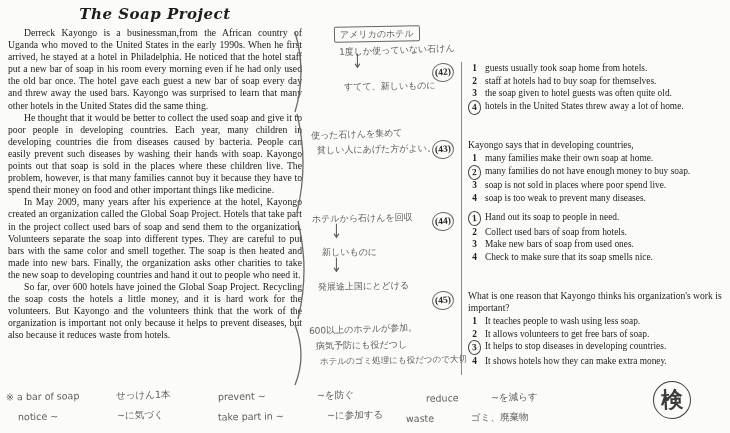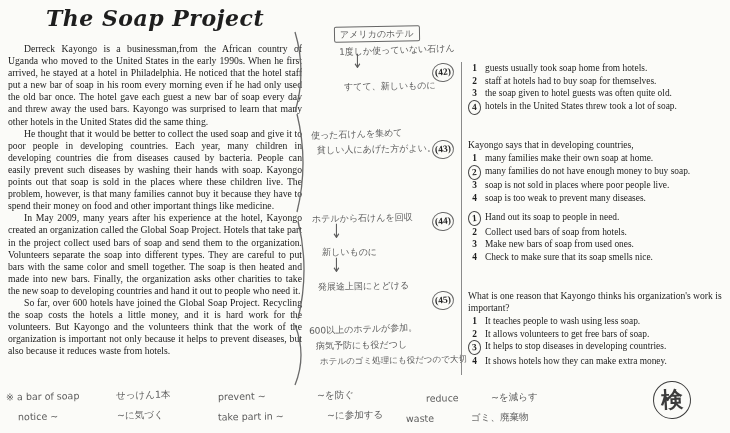--- a/index.html
+++ b/index.html
@@ -12,22 +12,22 @@
     overflow: hidden;
   }
 
   
   .passage { position: absolute; left: 8px; top: 5px; width: 294px; }
   .passage-title {
     text-align: center;
     font-family: "DejaVu Serif", serif;
     font-style: italic;
     font-weight: bold;
-    font-size: 22px;
-    margin-bottom: 12px;
+    font-size: 15px;
+    margin-bottom: 4px;
     letter-spacing: 0.5px;
   }
   .para {
     font-size: 9.7px;
     line-height: 12.1px;
     text-align: justify;
     text-indent: 16px;
     color: #222;
   }
 
@@ -172,40 +172,40 @@
     <div class="choice">
         <span class="choice-num">2</span>
         <span class="choice-text">staff at hotels had to buy soap for themselves.</span>
       </div>
     <div class="choice">
         <span class="choice-num">3</span>
         <span class="choice-text">the soap given to hotel guests was often quite old.</span>
       </div>
     <div class="choice">
         <span class="choice-num circled">4</span>
-        <span class="choice-text">hotels in the United States threw took a lot of soap.</span>
+        <span class="choice-text">hotels in the United States threw away a lot of home.</span>
       </div>
   </div>
 </div>
 
 <div class="question" style="top:139px;">
   <div class="qnum"><span class="qnum-text">(43)</span></div>
   <div class="qbody">
     <div class="stem">Kayongo says that in developing countries,</div>
     <div class="choice">
         <span class="choice-num">1</span>
         <span class="choice-text">many families make their own soap at home.</span>
       </div>
     <div class="choice">
         <span class="choice-num circled">2</span>
         <span class="choice-text">many families do not have enough money to buy soap.</span>
       </div>
     <div class="choice">
         <span class="choice-num">3</span>
-        <span class="choice-text">soap is not sold in places where poor people live.</span>
+        <span class="choice-text">soap is not sold in places where poor spend live.</span>
       </div>
     <div class="choice">
         <span class="choice-num">4</span>
         <span class="choice-text">soap is too weak to prevent many diseases.</span>
       </div>
   </div>
 </div>
 
 <div class="question" style="top:211px;">
   <div class="qnum"><span class="qnum-text">(44)</span></div>

